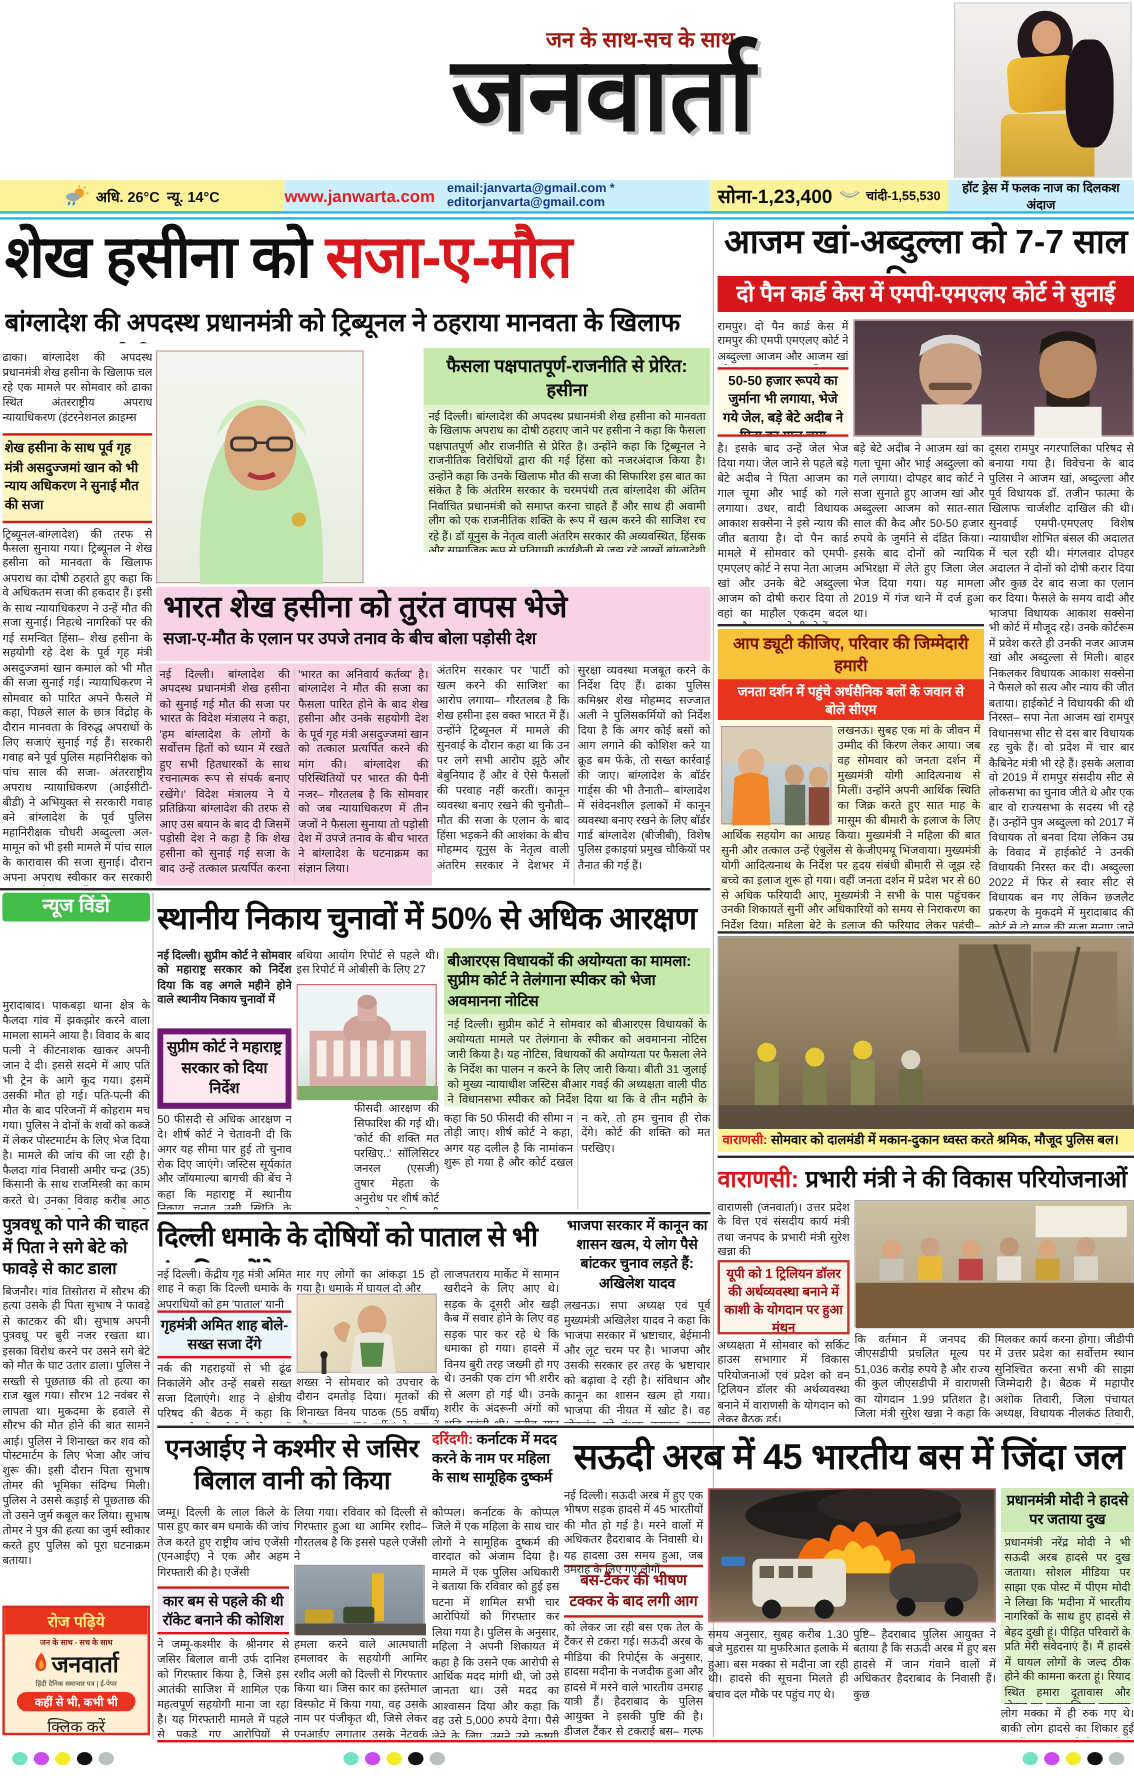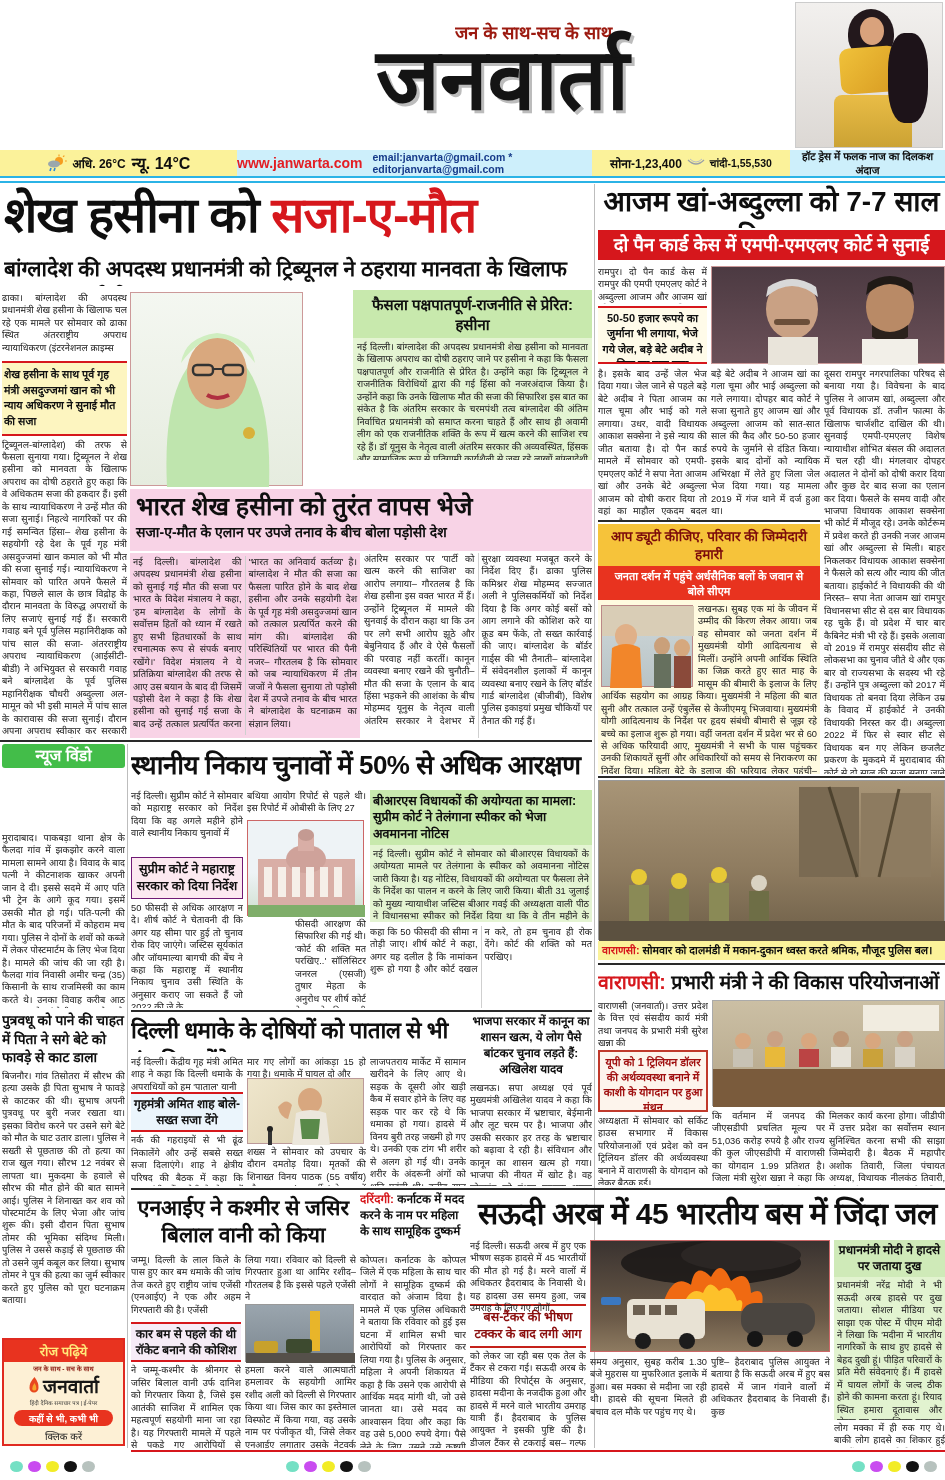--- a/index.html
+++ b/index.html
@@ -46,28 +46,28 @@
               <line x1="12" y1="0.5" x2="12" y2="2.5"></line>
               <line x1="18" y1="7" x2="19.8" y2="7"></line>
               <line x1="16" y1="2.8" x2="17.4" y2="1.6"></line>
             </g>
             <ellipse cx="7" cy="10" rx="6" ry="3.4" fill="#9aa7ad"></ellipse>
             <line x1="4" y1="14" x2="3" y2="17" stroke="#2e86d6" stroke-width="1.6"></line>
             <line x1="8" y1="14" x2="7" y2="17" stroke="#2e86d6" stroke-width="1.6"></line>
           </svg>
       </span>
       <span class="hd" style="font-size:12px;">अधि. 26°C</span>
-      <span class="hd" style="font-size:16px;">न्यू. 14°C</span>
+      <span class="hd" style="font-size:12px;">न्यू. 14°C</span>
     </div>
     <div class="stripcell" style="width:355px;background:#cdeffb;gap:10px;">
       <span class="hd" style="font-size:14px;color:#e31e24;">www.janwarta.com</span>
       <span style="font-size:10.5px;color:#163a8a;font-weight:bold;">email:janvarta@gmail.com * editorjanvarta@gmail.com</span>
     </div>
     <div class="stripcell" style="width:198px;background:#fbf29a;gap:5px;">
-      <span class="hd" style="font-size:12px;">सोना-1,23,400</span>
+      <span class="hd" style="font-size:16px;">सोना-1,23,400</span>
       <span style="display:inline-flex;">
         <svg width="18" height="10" viewBox="0 0 18 10">
             <path d="M1 2 Q9 10 17 2" fill="none" stroke="#9aa0a6" stroke-width="1.3"></path>
             <path d="M3 1 Q9 7 15 1" fill="none" stroke="#b9bec4" stroke-width="1"></path>
           </svg>
       </span>
       <span class="hd" style="font-size:10.5px;">चांदी-1,55,530</span>
     </div>
     <div class="stripcell hd" style="width:155px;background:#cdeffb;font-size:10.5px;padding:0 3px;text-align:center;">हॉट ड्रेस में फलक नाज का दिलकश अंदाज</div>
   </div>
@@ -224,29 +224,29 @@
       <span style="display:inline-flex;">
         <svg width="13" height="18" viewBox="0 0 13 18">
             <path d="M6.5 0 Q11 6 10.5 11 A4.5 4.5 0 0 1 1.5 11 Q1 6 6.5 0Z" fill="#e8481f"></path>
             <path d="M6.5 6 Q8.6 9 8.4 12 A2.2 2.2 0 0 1 4.2 12 Q4.2 9 6.5 6Z" fill="#f7a52a"></path>
           </svg>
       </span>
       <span style="font-size:19px;font-weight:bold;color:#161616;">जनवार्ता</span>
     </div>
     <div style="font-size:5.8px;color:#333;">हिंदी दैनिक समाचार पत्र | ई-पेपर</div>
     <div style="background:#e8331f;color:#fff;font-weight:bold;font-size:9.5px;border-radius:8px;margin:3px 10px;padding:1.5px 0;">कहीं से भी, कभी भी</div>
-    <div style="font-size:10px;color:#222;">क्लिक करें</div>
+    <div style="font-size:13px;color:#222;">क्लिक करें</div>
     <div style="font-size:11.5px;font-weight:bold;color:#e31e24;background:#fff;margin-top:1px;">www.janwarta.com</div>
   </div>
 
   <div class="abs hd" style="left:131px;top:746px;width:461px;height:38px;font-size:26px;letter-spacing:-0.5px;">स्थानीय निकाय चुनावों में 50% से अधिक आरक्षण न दें</div>
 
   <div class="abs" style="left:131px;top:790px;width:112px;height:218px;">
-    <div class="bt" style="height:64px;">नई दिल्ली। सुप्रीम कोर्ट ने सोमवार को महाराष्ट्र सरकार को निर्देश दिया कि वह अगले महीने होने वाले स्थानीय निकाय चुनावों में</div>
-    <div style="border:1px solid #701a75;background:#fce9f0;font-weight:bold;font-size:12.5px;line-height:1.35;text-align:center;padding:3px 1px;margin:3px 0;">सुप्रीम कोर्ट ने महाराष्ट्र सरकार को दिया निर्देश</div>
+    <div class="bt" style="height:64px;font-weight:bold;">नई दिल्ली। सुप्रीम कोर्ट ने सोमवार को महाराष्ट्र सरकार को निर्देश दिया कि वह अगले महीने होने वाले स्थानीय निकाय चुनावों में</div>
+    <div style="border:5px solid #701a75;background:#fce9f0;font-weight:bold;font-size:12.5px;line-height:1.35;text-align:center;padding:3px 1px;margin:3px 0;">सुप्रीम कोर्ट ने महाराष्ट्र सरकार को दिया निर्देश</div>
     <div class="bt" style="height:90px;">50 फीसदी से अधिक आरक्षण न दे। शीर्ष कोर्ट ने चेतावनी दी कि अगर यह सीमा पार हुई तो चुनाव रोक दिए जाएंगे। जस्टिस सूर्यकांत और जॉयमाल्या बागची की बेंच ने कहा कि महाराष्ट्र में स्थानीय निकाय चुनाव उसी स्थिति के अनुसार कराए जा सकते हैं जो 2022 की जे के</div>
   </div>
 
   <div class="abs" style="left:247px;top:790px;width:119px;height:218px;">
     <div class="bt" style="height:30px;">बथिया आयोग रिपोर्ट से पहले थी। इस रिपोर्ट में ओबीसी के लिए 27</div>
     <div class="ph" style="position:relative;width:117px;height:96px;background:linear-gradient(180deg,#eef3f6 55%,#cfe0cf 100%);border-color:#c66;">
       <svg width="117" height="96" viewBox="0 0 117 96">
         <rect x="10" y="38" width="97" height="46" fill="#d9aea6"></rect>
         <ellipse cx="58" cy="38" rx="20" ry="14" fill="#cfa29a"></ellipse>
         <rect x="50" y="14" width="16" height="16" fill="#d9aea6"></rect>

